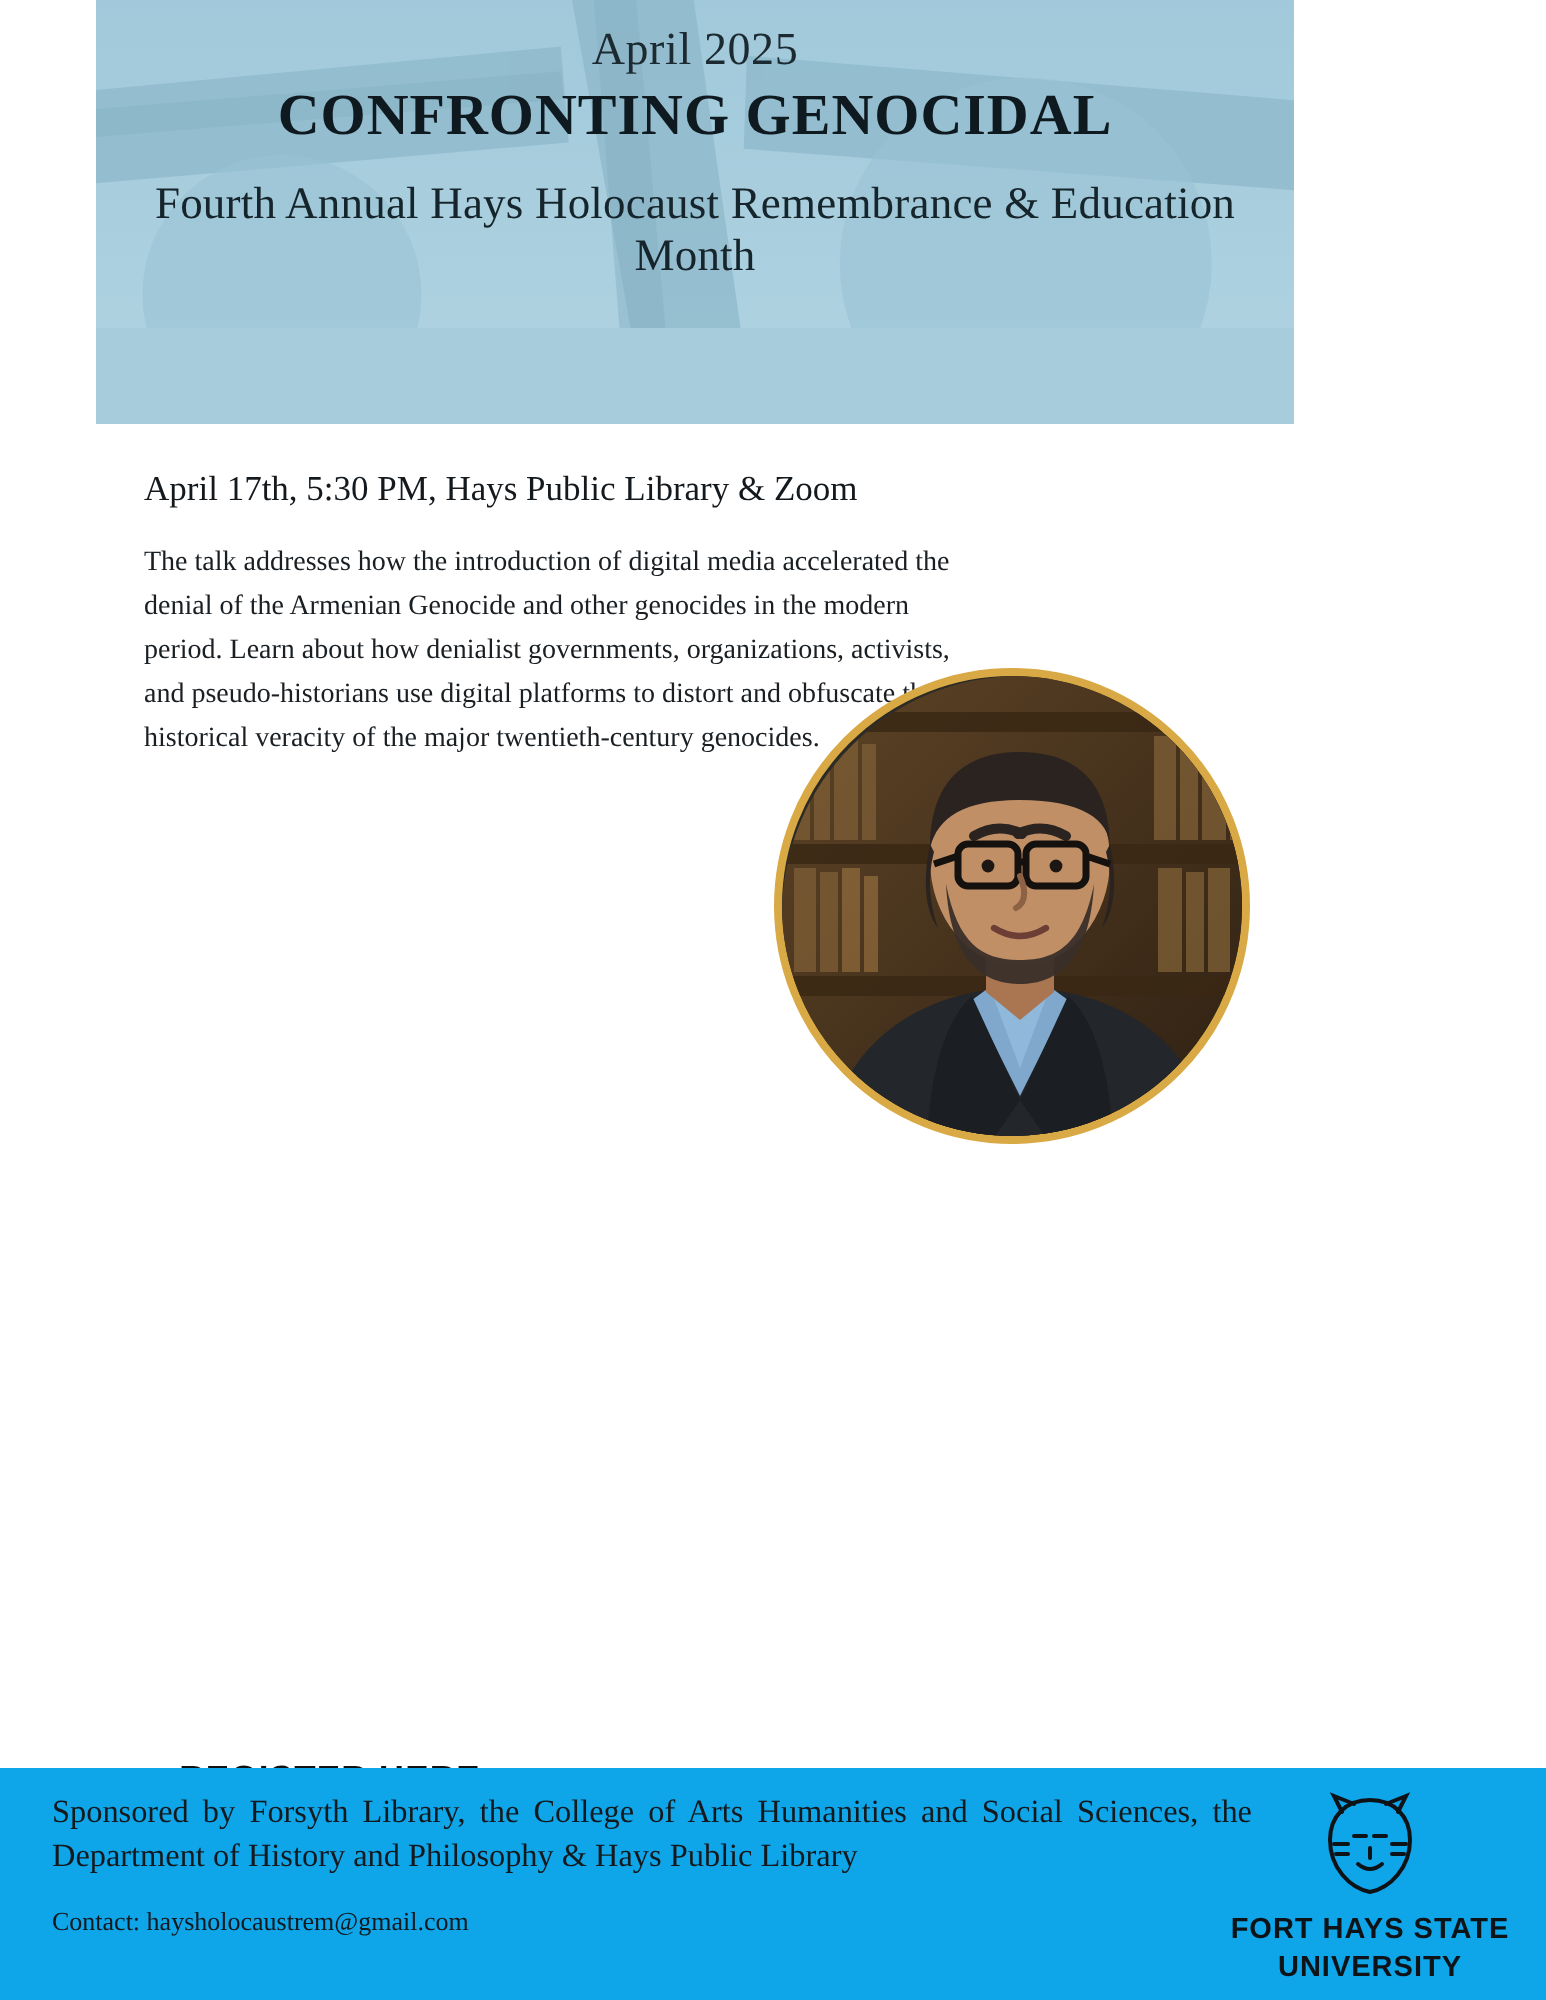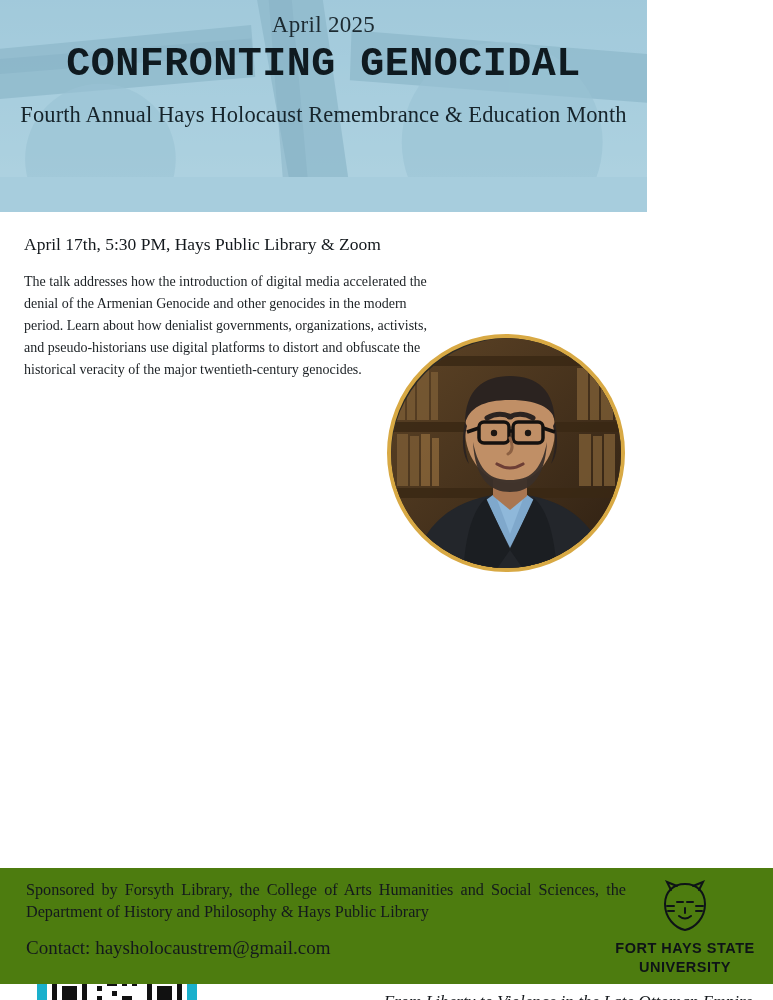--- a/index.html
+++ b/index.html
@@ -6,20 +6,21 @@
   html, body {
     width: 773px; height: 1000px;
     font-family: "Liberation Serif", serif;
     background: #ffffff;
     overflow: hidden;
   }
   .poster {
     position: relative;
     width: 647px; height: 1000px;
     background: #ffffff;
+    padding-left: 48px;
   }
 
   
   .header {
     position: relative;
     height: 212px;
     background: #a7cddd;
     overflow: hidden;
   }
   .header-art {
@@ -33,26 +34,26 @@
     padding-top: 12px;
     text-align: center;
   }
   .month {
     font-size: 23px;
     color: #1c2a31;
     letter-spacing: .3px;
     margin-bottom: 4px;
   }
   .title-main {
-    font-size: 40px;
+    font-size: 29px;
     line-height: 1.17;
     font-weight: bold;
     letter-spacing: .5px;
     color: #0f1a20;
-    font-family: Liberation Mono, monospace;
+    font-family: Liberation Serif, serif;
   }
   .subtitle {
     margin-top: 13px;
     font-size: 22.5px;
     color: #16242b;
     letter-spacing: .1px;
   }
 
   
   .body-wrap { position: relative; padding: 0 18px; }
@@ -131,36 +132,36 @@
     text-align: right;
     font-size: 17.2px;
     line-height: 1.55;
     color: #15191d;
   }
   .bio i { font-style: italic; }
 
   
   .footer {
     position: absolute;
-    left: 0; bottom: 16px;
+    left: 0; bottom: 0;
     width: 773px;
     height: 116px;
-    background: #4d7c0f;
+    background: #0ea5e9;
     padding: 12px 18px 0 26px;
   }
   .sponsors {
     width: 600px;
     font-size: 16.2px;
     line-height: 1.34;
     color: #14191d;
     text-align: justify;
   }
   .contact {
     margin-top: 14px;
-    font-size: 19px;
+    font-size: 13px;
     color: #14191d;
   }
   .fhsu {
     position: absolute;
     right: 18px;
     top: 10px;
     width: 140px;
     text-align: center;
     color: #0e1317;
   }

